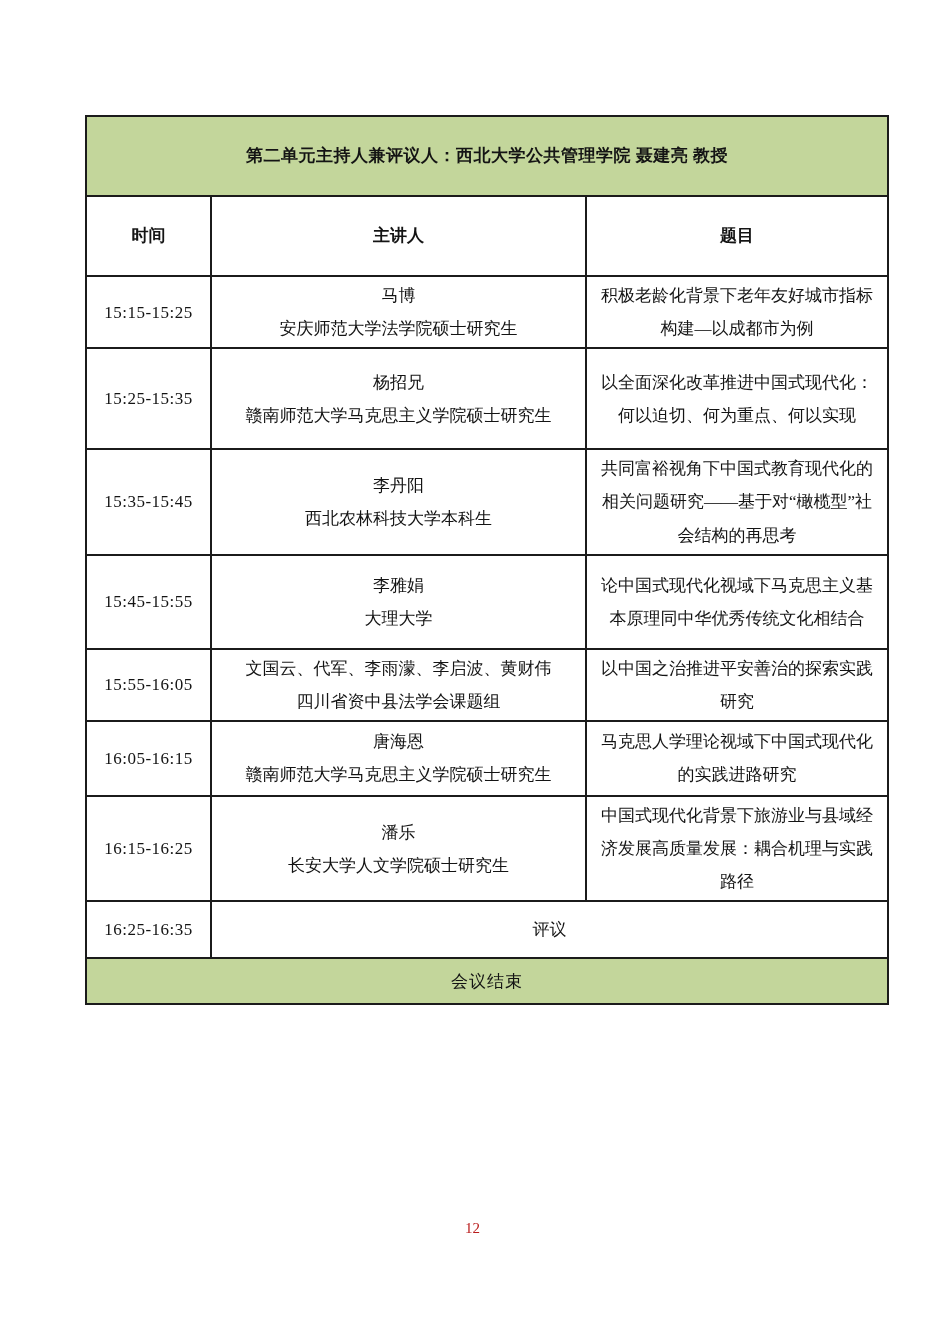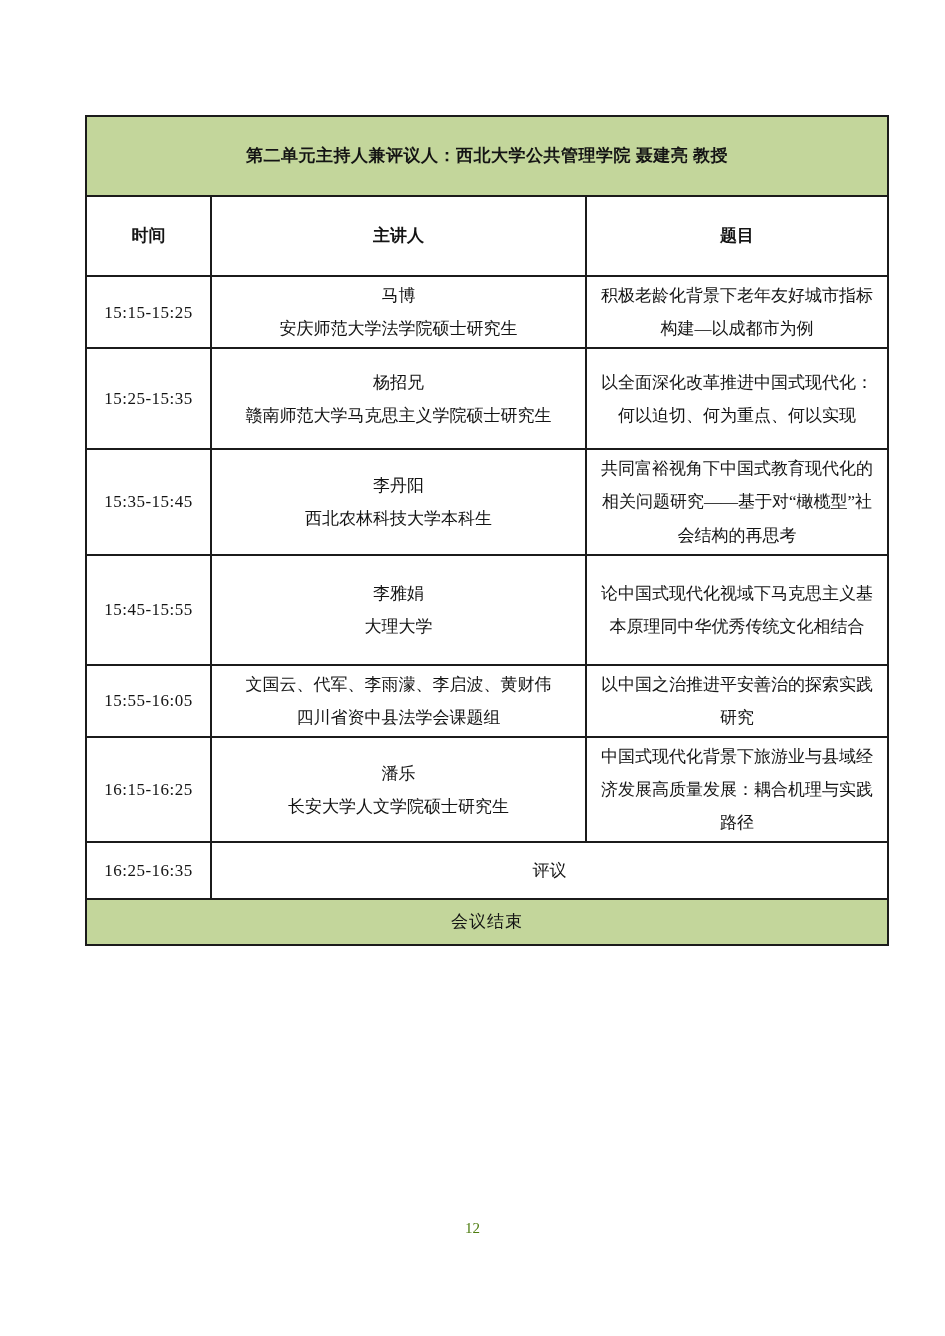--- a/index.html
+++ b/index.html
@@ -60,35 +60,35 @@
   }
   .footer-cell {
     font-size: 17px;
     letter-spacing: 1px;
   }
   .h-session { height: 80px; }
   .h-cols    { height: 80px; }
   .h-r0      { height: 65px; }
   .h-r1      { height: 101px; }
   .h-r2      { height: 96px; }
-  .h-r3      { height: 110px; }
+  .h-r3      { height: 94px; }
   .h-r4      { height: 62px; }
   .h-r5      { height: 75px; }
   .h-r6      { height: 96px; }
   .h-review  { height: 57px; margin-top: 20px; }
-  .h-footer  { height: 46px; font-family: Liberation Mono, monospace; }
+  .h-footer  { height: 46px; }
 
   .page-number {
     position: absolute;
     top: 1220px;
     left: 0;
     width: 100%;
     text-align: center;
     font-size: 15px;
-    color: #4d7c0f;
+    color: #b91c1c;
   }
 </style>
 </head>
 <body>
 
 <div class="page">
 
   <table class="schedule">
     <colgroup>
       <col class="col-time">
@@ -144,20 +144,28 @@
 
       <tr class="h-r4">
         <td class="time-cell">15:55-16:05</td>
         <td>
           <div>文国云、代军、李雨濛、李启波、黄财伟</div>
           <div>四川省资中县法学会课题组</div>
         </td>
         <td class="title-cell">以中国之治推进平安善治的探索实践研究</td>
       </tr>
 
+      <tr class="h-r5">
+        <td class="time-cell">16:05-16:15</td>
+        <td>
+          <div>唐海恩</div>
+          <div>赣南师范大学马克思主义学院硕士研究生</div>
+        </td>
+        <td class="title-cell">马克思人学理论视域下中国式现代化的实践进路研究</td>
+      </tr>
 
       <tr class="h-r6">
         <td class="time-cell">16:15-16:25</td>
         <td>
           <div>潘乐</div>
           <div>长安大学人文学院硕士研究生</div>
         </td>
         <td class="title-cell">中国式现代化背景下旅游业与县域经济发展高质量发展：耦合机理与实践路径</td>
       </tr>
 

